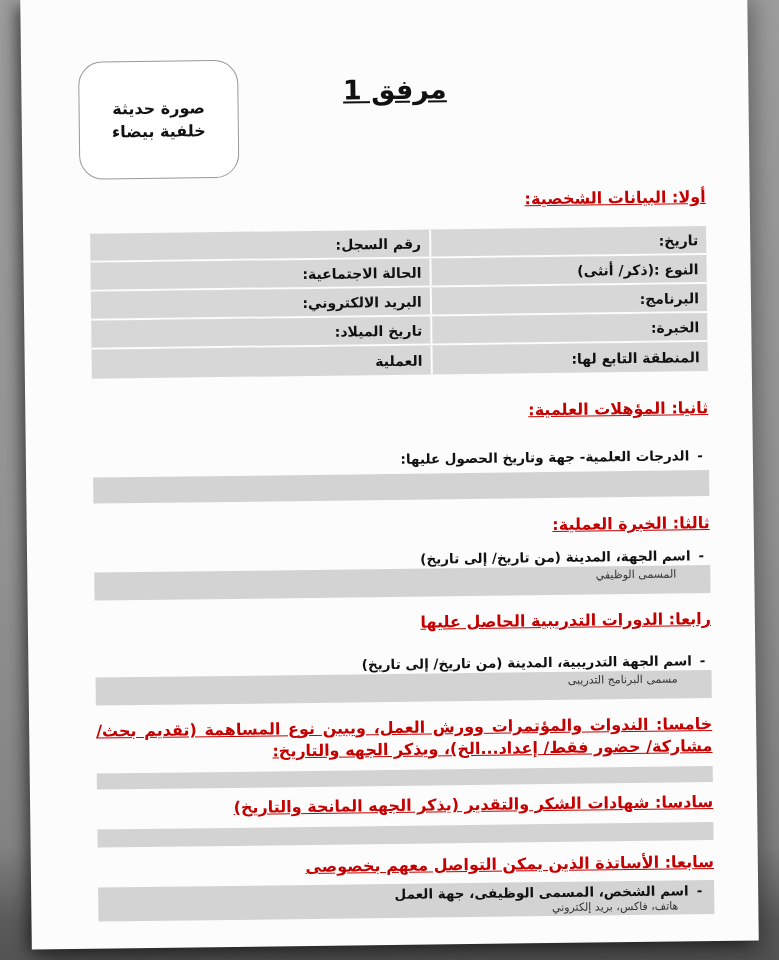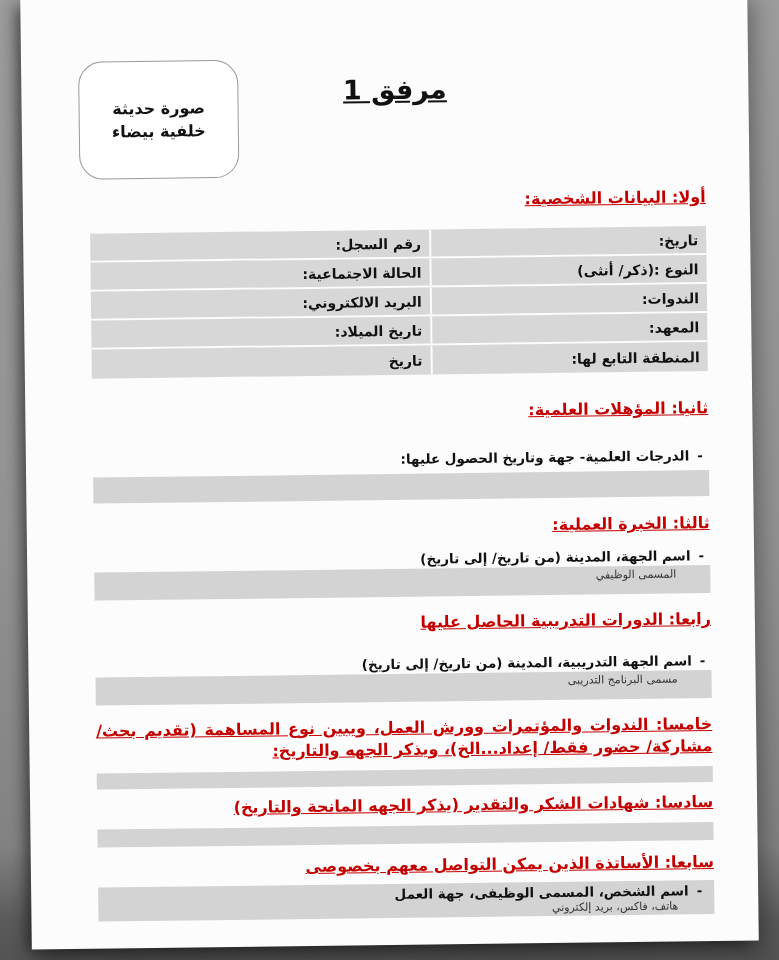--- a/index.html
+++ b/index.html
@@ -100,40 +100,40 @@
       <div class="trow">
         <div class="tcell-right">
           <span class="tlabel">النوع :(ذكر/ أنثى)</span>
         </div>
         <div class="tcell-left">
           <span class="tlabel">الحالة الاجتماعية:</span>
         </div>
       </div>
       <div class="trow">
         <div class="tcell-right">
-          <span class="tlabel">الندوات:</span>
+          <span class="tlabel">البرنامج:</span>
         </div>
         <div class="tcell-left">
           <span class="tlabel">البريد الالكتروني:</span>
         </div>
       </div>
       <div class="trow">
         <div class="tcell-right">
-          <span class="tlabel">المعهد:</span>
+          <span class="tlabel">الخبرة:</span>
         </div>
         <div class="tcell-left">
           <span class="tlabel">تاريخ الميلاد:</span>
         </div>
       </div>
       <div class="trow">
         <div class="tcell-right">
           <span class="tlabel">المنطقة التابع لها:</span>
         </div>
         <div class="tcell-left">
-          <span class="tlabel">تاريخ</span>
+          <span class="tlabel">العملية</span>
         </div>
       </div>
     </div>
 
     <div class="red-heading h-qualifications">ثانيا: المؤهلات العلمية:</div>
 
     <div class="bullet b-bold bullet-1">
       <span class="dash">-</span>
       <span>الدرجات العلمية- جهة وتاريخ الحصول عليها:</span>
     </div>

